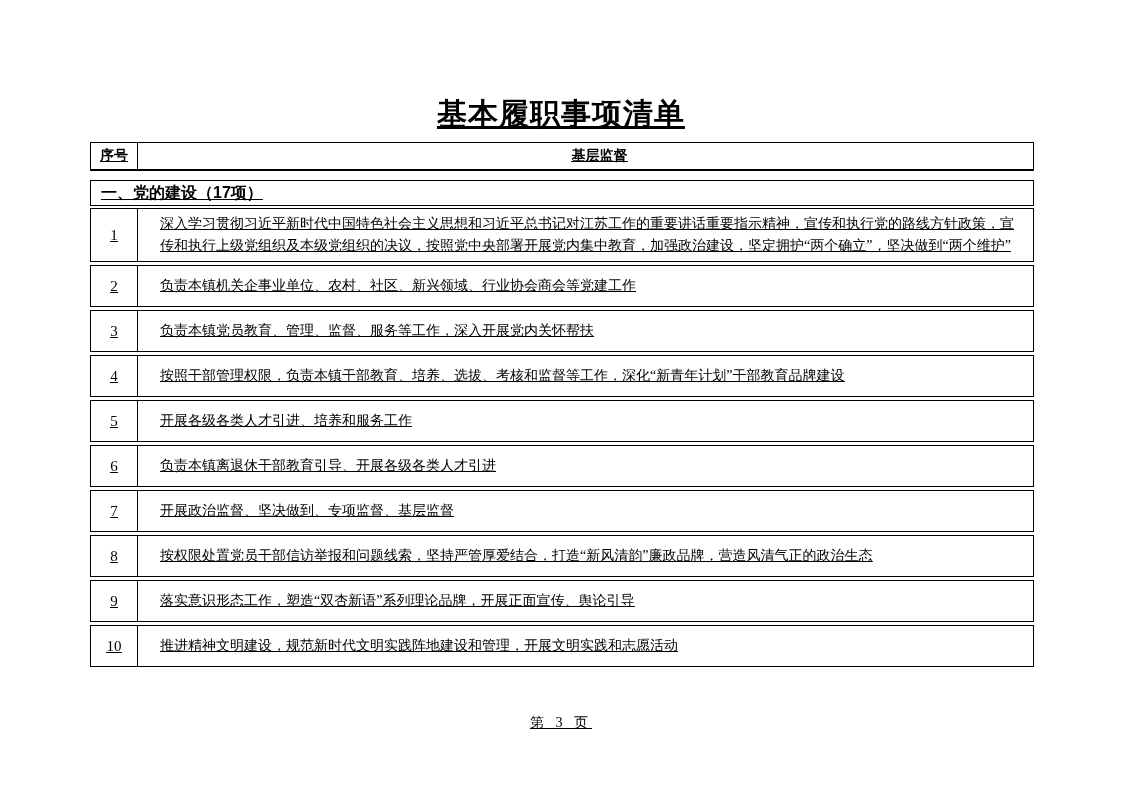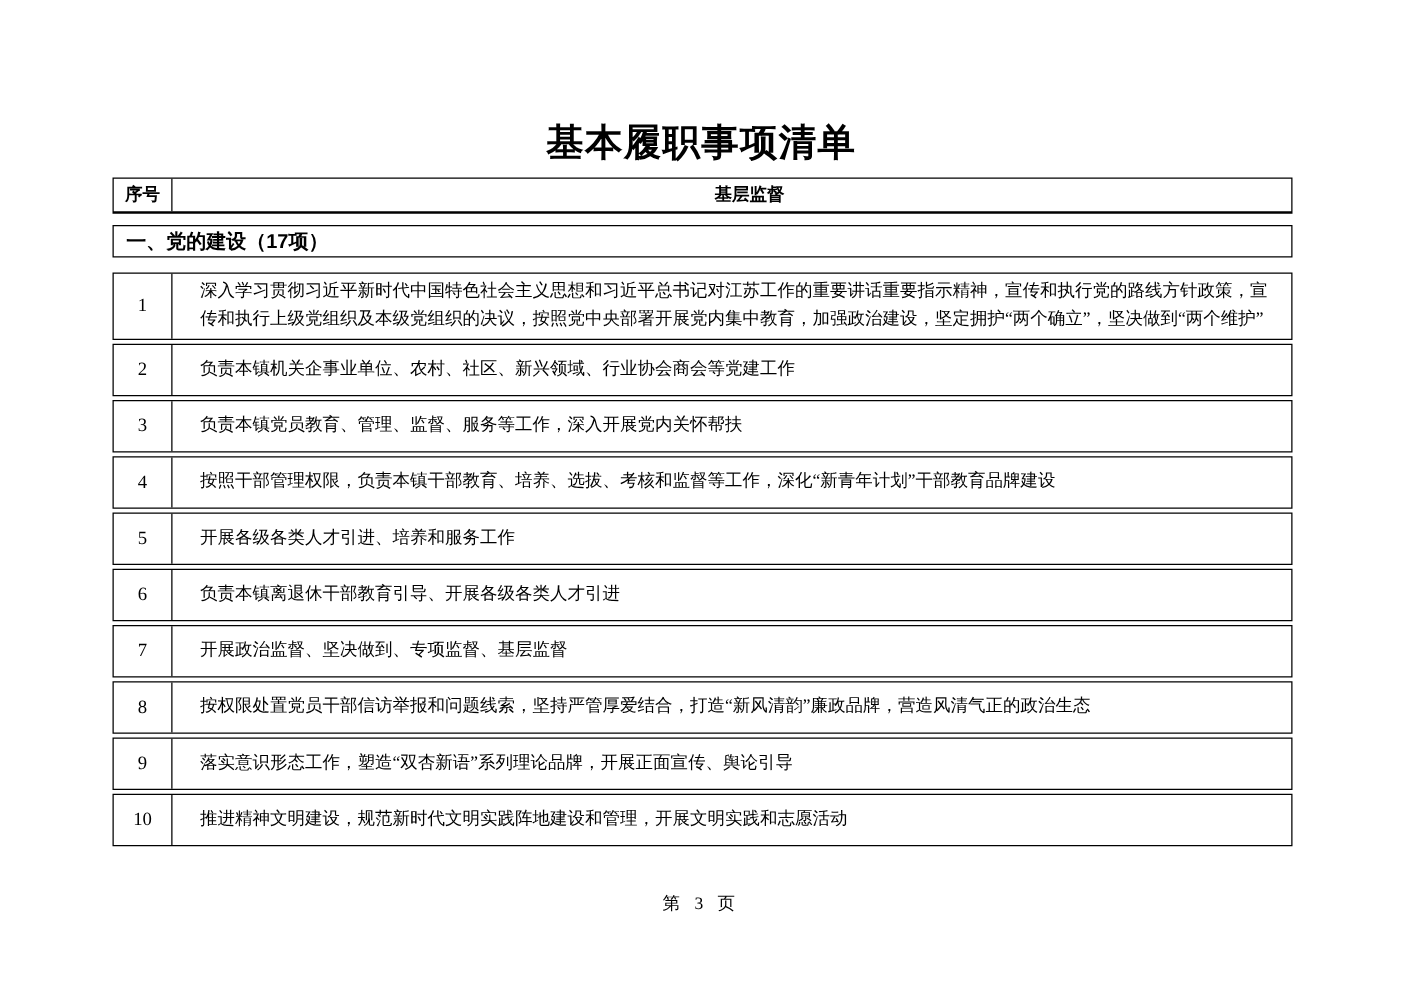--- a/index.html
+++ b/index.html
@@ -1,15 +1,15 @@
 <!DOCTYPE html>
 <html><head>
 <meta charset="utf-8">
 <style>
-  * { box-sizing: border-box; margin: 0; padding: 0; }
+  * { box-sizing: border-box; margin: 0; padding: 0; text-decoration: underline; }
   html, body { background: #ffffff; }
   body {
     width: 1122px;
     height: 793px;
     position: relative;
     overflow: hidden;
     font-family: "Liberation Serif", serif;
     color: #000;
   }
   .title {
@@ -49,21 +49,21 @@
     justify-content: center;
   }
   .header-cell-name {
     flex: 1;
     display: flex;
     align-items: center;
     justify-content: center;
   }
   .section-row {
     border: 1.5px solid #000;
-    margin-bottom: 12px;
+    margin-bottom: 2px;
     height: 26px;
     display: flex;
     align-items: center;
     padding-left: 10px;
     font-family: "Liberation Sans", sans-serif;
     font-weight: bold;
     font-size: 16px;
   }
   .row {
     display: flex;

